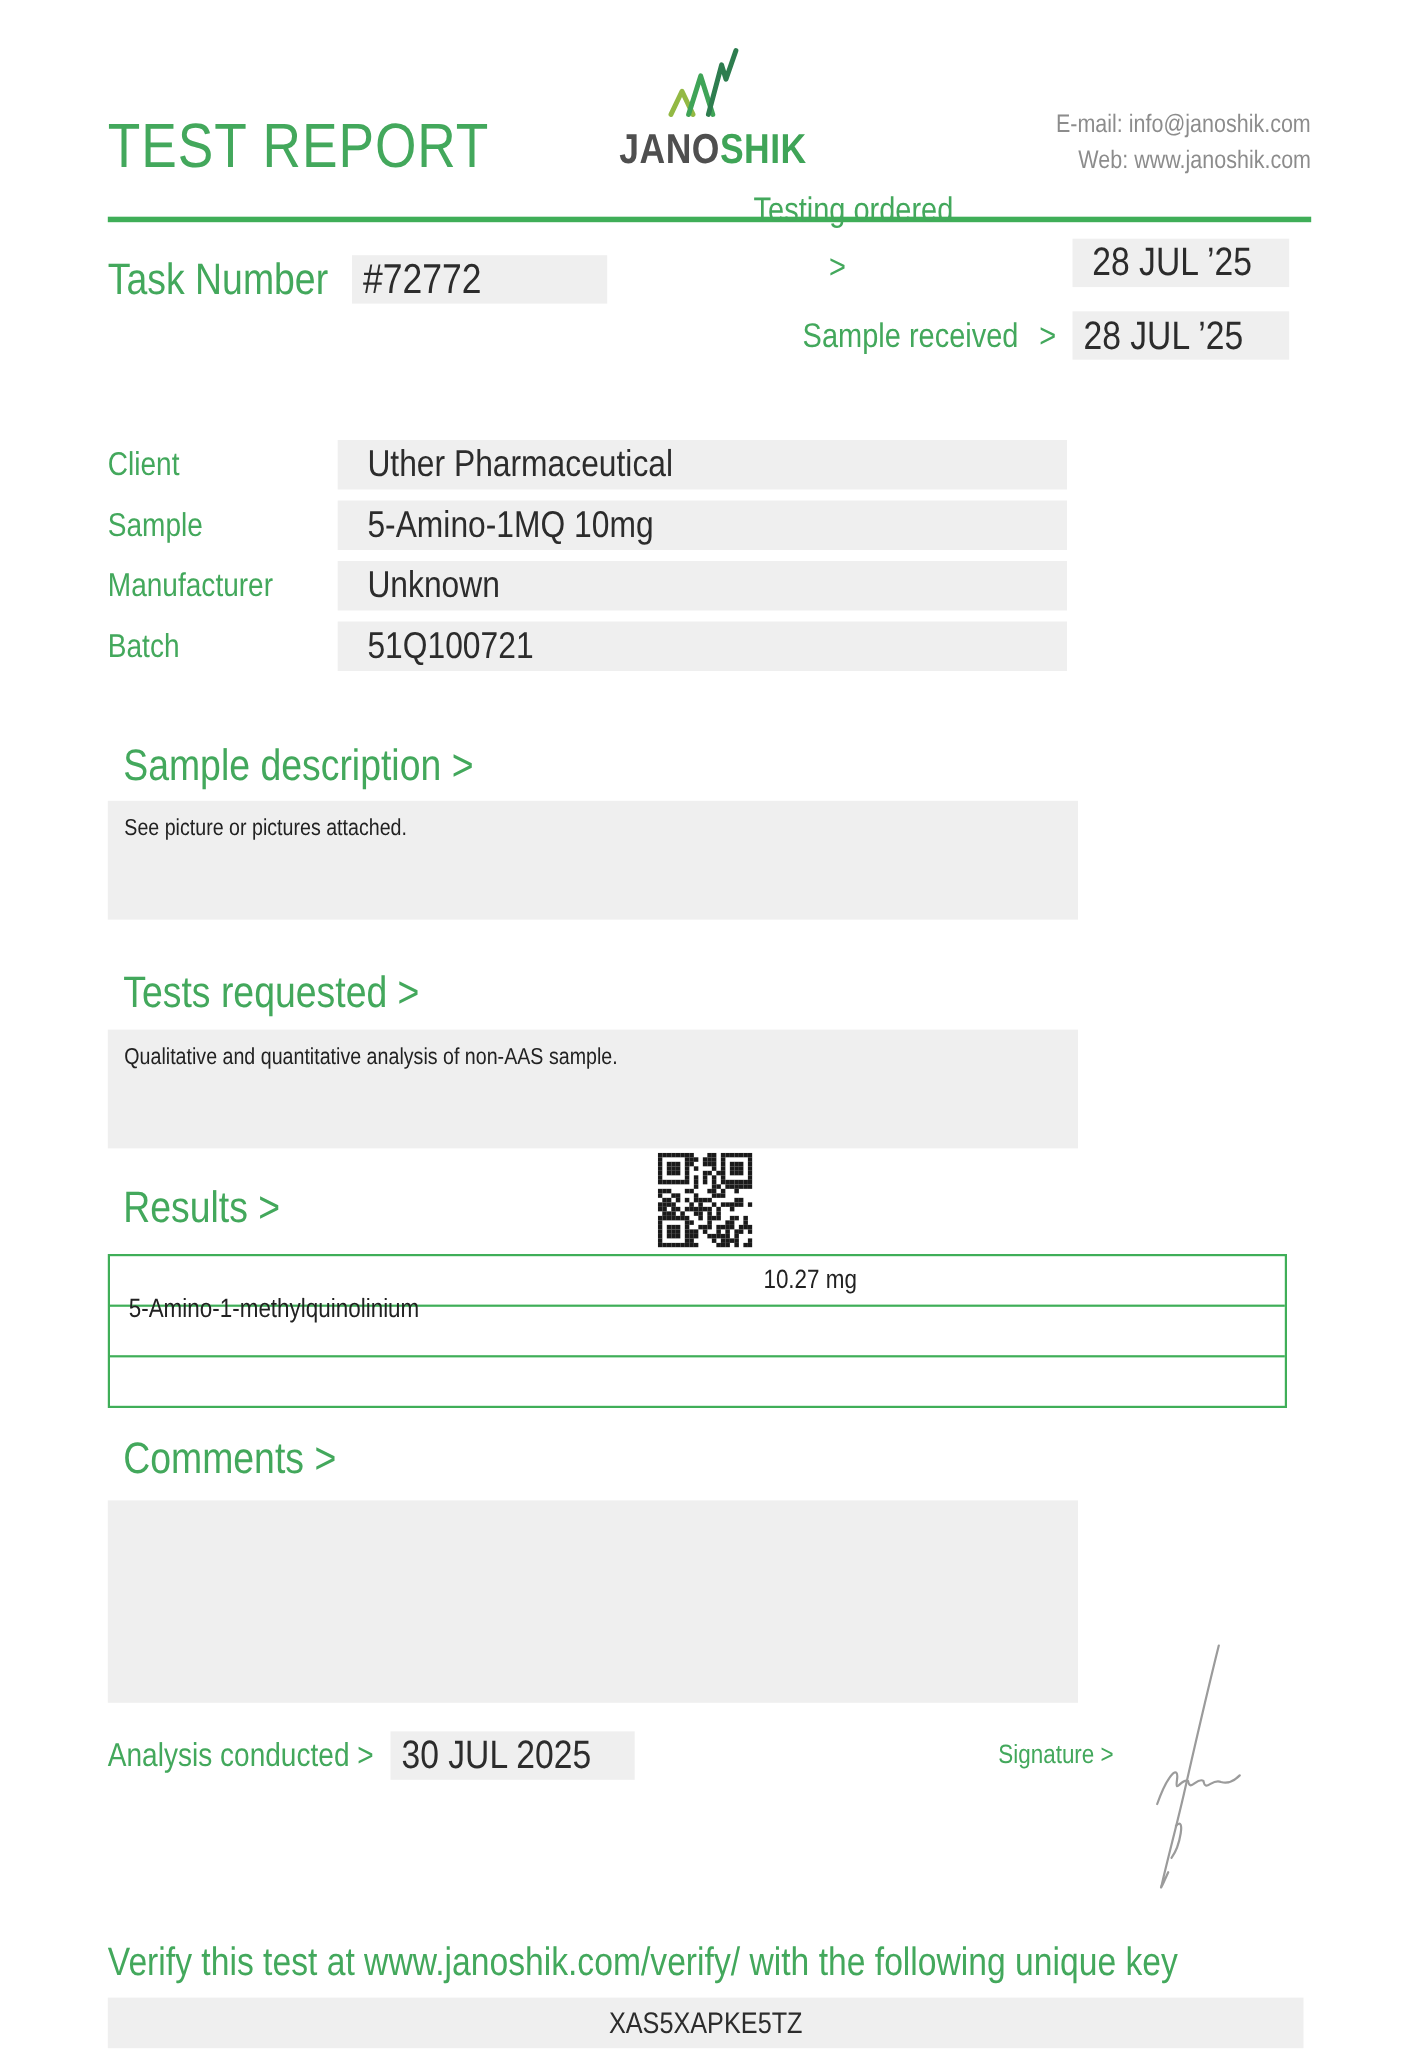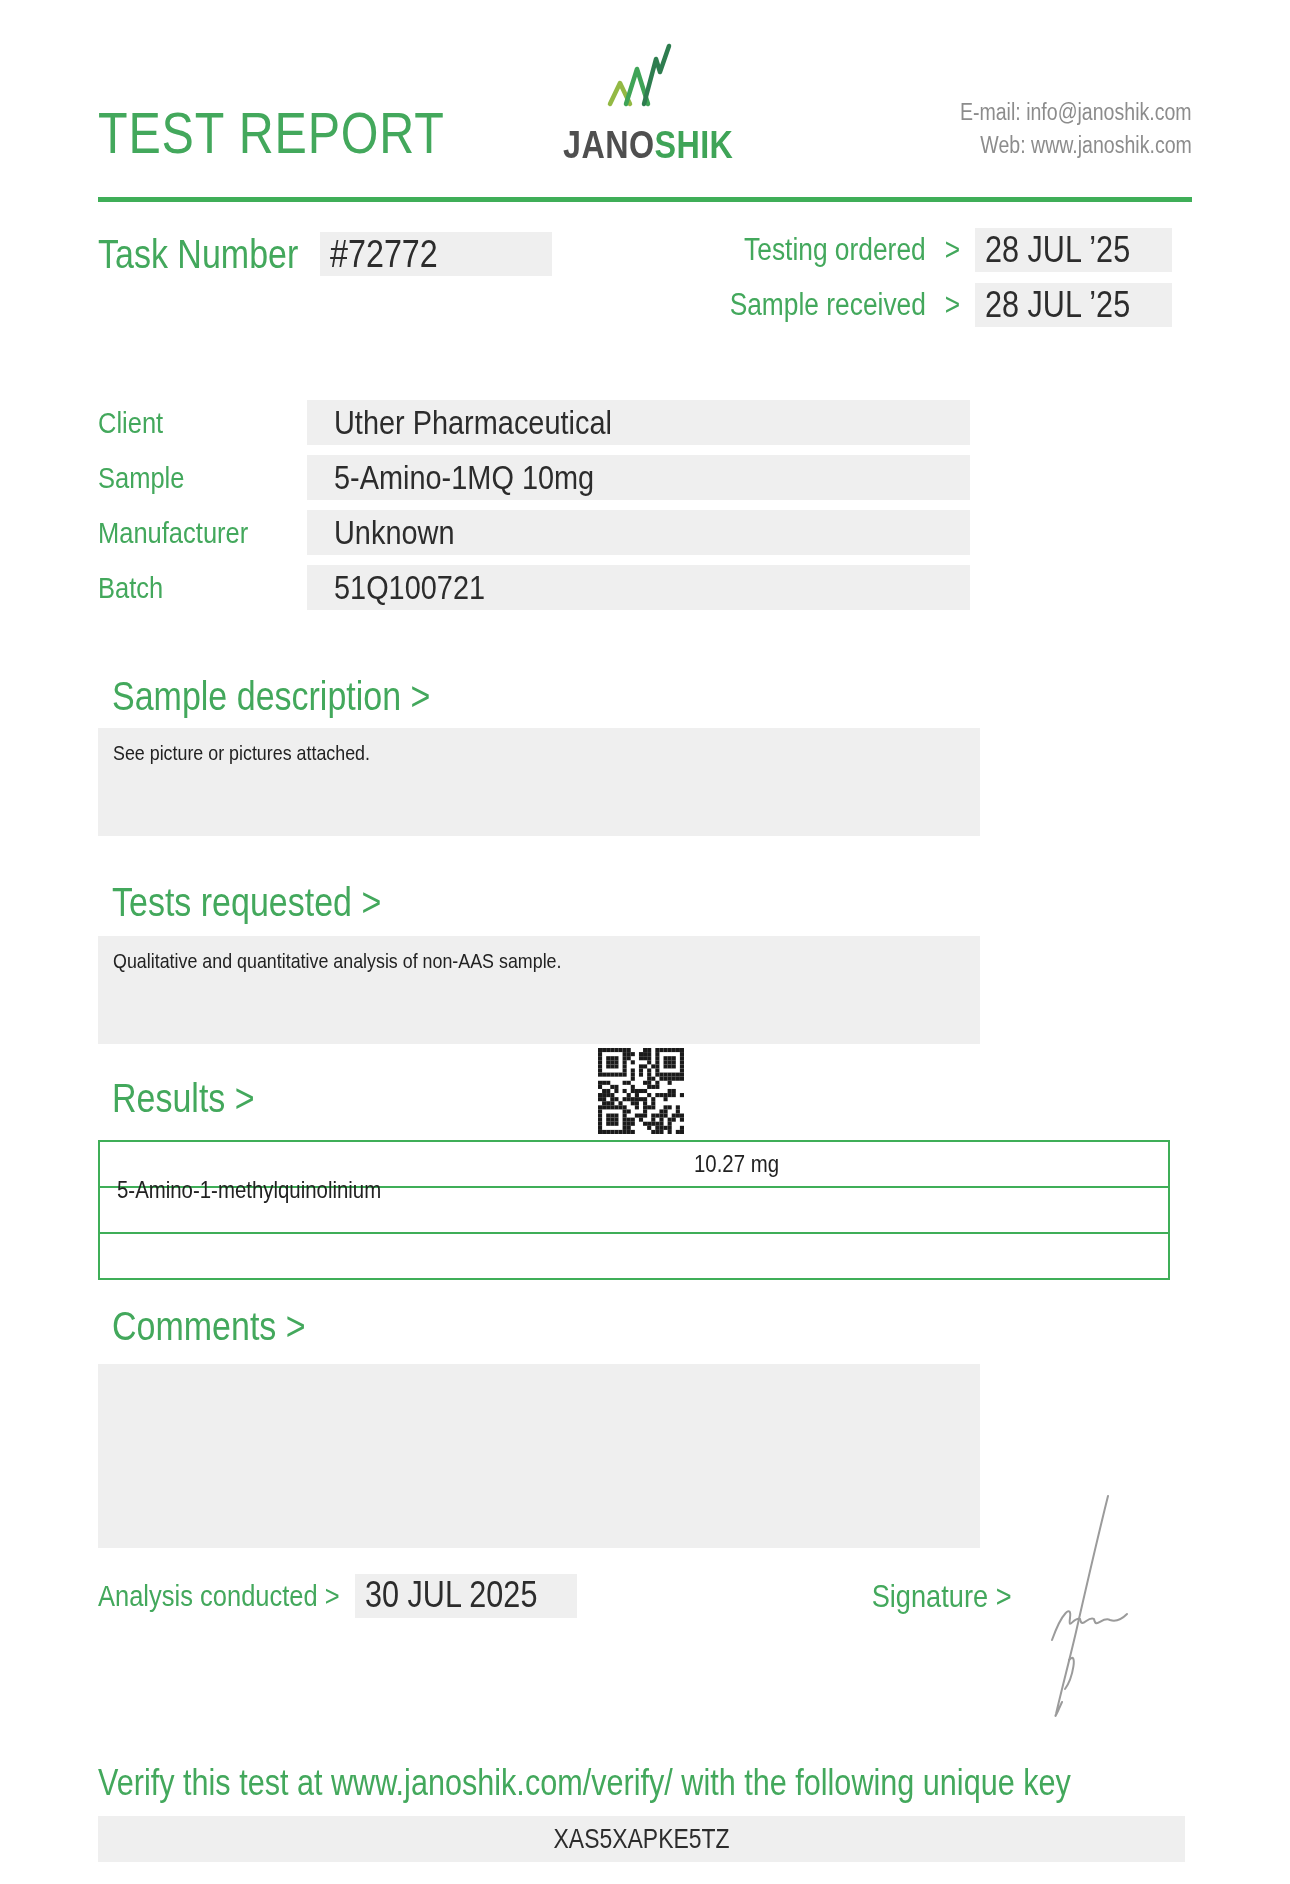--- a/index.html
+++ b/index.html
@@ -7,33 +7,33 @@
     position:relative; width:1290px; height:1884px; background:#ffffff;
     font-family:"Liberation Sans", sans-serif; overflow:hidden;
   }
   .cond   { display:inline-block; transform:scaleX(0.85); transform-origin:left center; white-space:nowrap; }
   .cond-r { display:inline-block; transform:scaleX(0.85); transform-origin:right center; white-space:nowrap; }
   .cond-c { display:inline-block; transform:scaleX(0.85); transform-origin:center center; white-space:nowrap; }
 
   
   .title { position:absolute; left:98px; top:100px; font-size:57px; font-weight:400; color:#43a85c; letter-spacing:1px; }
   .logo  { position:absolute; left:548px; top:42px; width:180px; text-align:center; }
-  .logo-text { font-size:38px; font-weight:700; letter-spacing:0.5px; margin-top:10px; }
+  .logo-text { font-size:38px; font-weight:700; letter-spacing:0.5px; margin-top:0; }
   .logo-text .jano { color:#4f4f4f; }
   .logo-text .shik { color:#3fa457; }
   .contact { position:absolute; right:98px; top:96px; text-align:right; font-size:23px; color:#8c8c8c; line-height:1.42; }
 
   .hr { position:absolute; left:98px; top:197px; width:1094px; height:5px; background:#3fae58; }
 
   
   .task-label { position:absolute; left:98px; top:232px; height:44px; display:flex; align-items:center; font-size:40px; color:#43a85c; }
   .task-box   { position:absolute; left:320px; top:232px; width:232px; height:44px; background:#efefef; display:flex; align-items:center; padding-left:10px; box-sizing:border-box; font-size:38px; color:#2c2c2c; }
   .date-label { position:absolute; left:560px; width:400px; height:44px; display:flex; justify-content:flex-end; align-items:center; gap:16px; font-size:31px; color:#43a85c; }
   .date-box   { position:absolute; left:975px; width:197px; height:44px; background:#efefef; display:flex; align-items:center; padding-left:10px; box-sizing:border-box; font-size:36px; color:#2c2c2c; }
-  .row1 { top:228px; } .row2 { top:283px; }
+  .row1 { top:217px;flex-direction:column; } .row2 { top:283px; }
 
   
   .f-label { position:absolute; left:98px; width:200px; height:45px; display:flex; align-items:center; font-size:30px; color:#43a85c; }
   .f-box   { position:absolute; left:307px; width:663px; height:45px; background:#efefef; display:flex; align-items:center; padding-left:27px; box-sizing:border-box; font-size:34px; color:#2c2c2c; }
   .fy1 { top:400px; } .fy2 { top:455px; } .fy3 { top:510px; } .fy4 { top:565px; }
 
   
   .sec-label { position:absolute; left:112px; font-size:40px; color:#43a85c; }
   .sec-box   { position:absolute; left:98px; width:882px; background:#efefef; box-sizing:border-box; padding:13px 15px; font-size:21px; color:#222; }
 
@@ -42,21 +42,21 @@
   .rrow   { display:flex; height:44px; border-top:2px solid #3fae58; }
   .rrow:first-child { border-top:none; }
   .rcell1 { width:576px; border-right:2px solid #c4b5fd; display:flex; align-items:center; padding-left:17px; box-sizing:border-box; font-size:24px; color:#222;margin-top:48px; }
   .rcell2 { flex:1; display:flex; align-items:center; padding-left:18px; box-sizing:border-box; font-size:24px; color:#222; }
 
   .qr { position:absolute; left:598px; top:1048px; width:86px; height:86px; }
 
   
   .an-label  { position:absolute; left:98px; top:1574px; height:44px; display:flex; align-items:center; font-size:30px; color:#43a85c; }
   .an-box    { position:absolute; left:355px; top:1574px; width:222px; height:44px; background:#efefef; display:flex; padding-left:10px; box-sizing:border-box; font-size:36px; color:#2c2c2c; }
-  .sig-label { position:absolute; left:740px; top:1574px; width:272px; height:44px; display:flex; justify-content:flex-end; align-items:center; font-size:32px; color:#43a85c; }
+  .sig-label { position:absolute; left:740px; top:1574px; width:272px; height:44px; display:flex; justify-content:flex-end; align-items:center; font-size:24px; color:#43a85c; }
   .sig-img   { position:absolute; left:1038px; top:1492px; }
 
   .verify { position:absolute; left:98px; top:1762px; width:1094px; font-size:36px; color:#43a85c; }
   .keybox { position:absolute; left:98px; top:1816px; width:1087px; height:46px; background:#efefef; display:flex; align-items:center; justify-content:center; font-size:27px; color:#2c2c2c; }
 </style>
 </head>
 <body>
 
 <div class="page">
 

